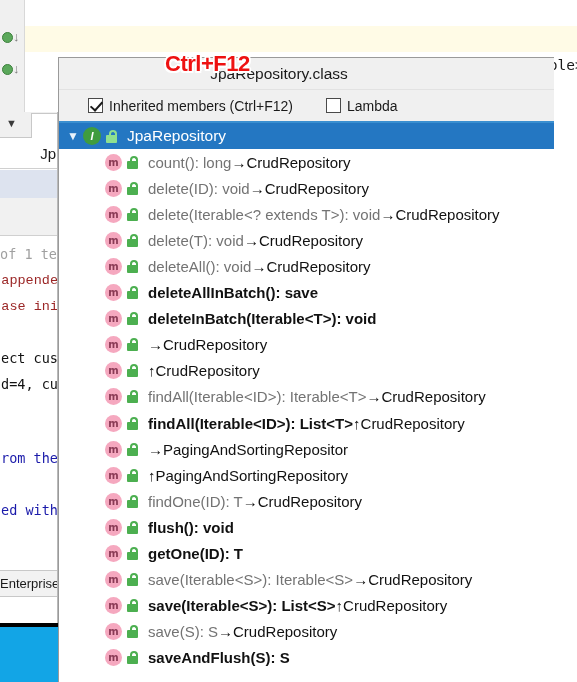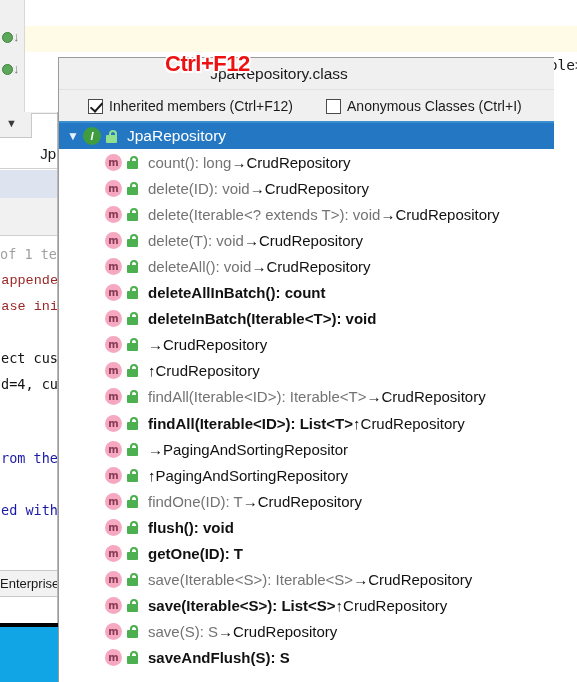--- a/index.html
+++ b/index.html
@@ -212,21 +212,21 @@
     position: relative;
     height: 33px;
     background: #f0f0f0;
     border-bottom: 2px solid #3a8fd0;
     display: flex;
     align-items: center;
     padding-left: 16px;
   }
   .opt {
     display: flex;
-    align-items: flex-end;
+    align-items: center;
     font-size: 14px;
     color: #1a1a1a;
     margin-right: 20px;
     white-space: nowrap;
     padding-left: 13px;
   }
   .cbox {
     width: 15px; height: 15px;
     border: 1px solid #4a4a4a;
     background: #ffffff;
@@ -393,24 +393,20 @@
       <div class="popup-title">JpaRepository.class</div>
     </div>
 
     <div class="popup-options">
       <label class="opt">
         <span class="cbox checked"></span>
         <span>Inherited members (Ctrl+F12)</span>
       </label>
       <label class="opt">
         <span class="cbox"></span>
-        <span>Anonymous Classes (Ctrl+I)</span>
-      </label>
-      <label class="opt">
-        <span class="cbox"></span>
         <span>Lambda</span>
       </label>
     </div>
 
     <div class="member-list" id="member-list">
 
       <div class="row root">
         <span class="chev">▼</span>
         <span class="icon-i">I</span>
         <span class="icon-lock">
@@ -464,21 +460,21 @@
           </span>
           <span class="sig dim">deleteAll(): void </span>
           <span class="sig own">→CrudRepository</span>
         </div>
         <div class="row child">
           <span class="icon-m">m</span>
           <span class="icon-lock">
             <span class="shackle"></span>
             <span class="body"></span>
           </span>
-          <span class="sig strong">deleteAllInBatch(): count</span>
+          <span class="sig strong">deleteAllInBatch(): save</span>
         </div>
         <div class="row child">
           <span class="icon-m">m</span>
           <span class="icon-lock">
             <span class="shackle"></span>
             <span class="body"></span>
           </span>
           <span class="sig strong">deleteInBatch(Iterable&lt;T&gt;): void</span>
         </div>
         <div class="row child">

